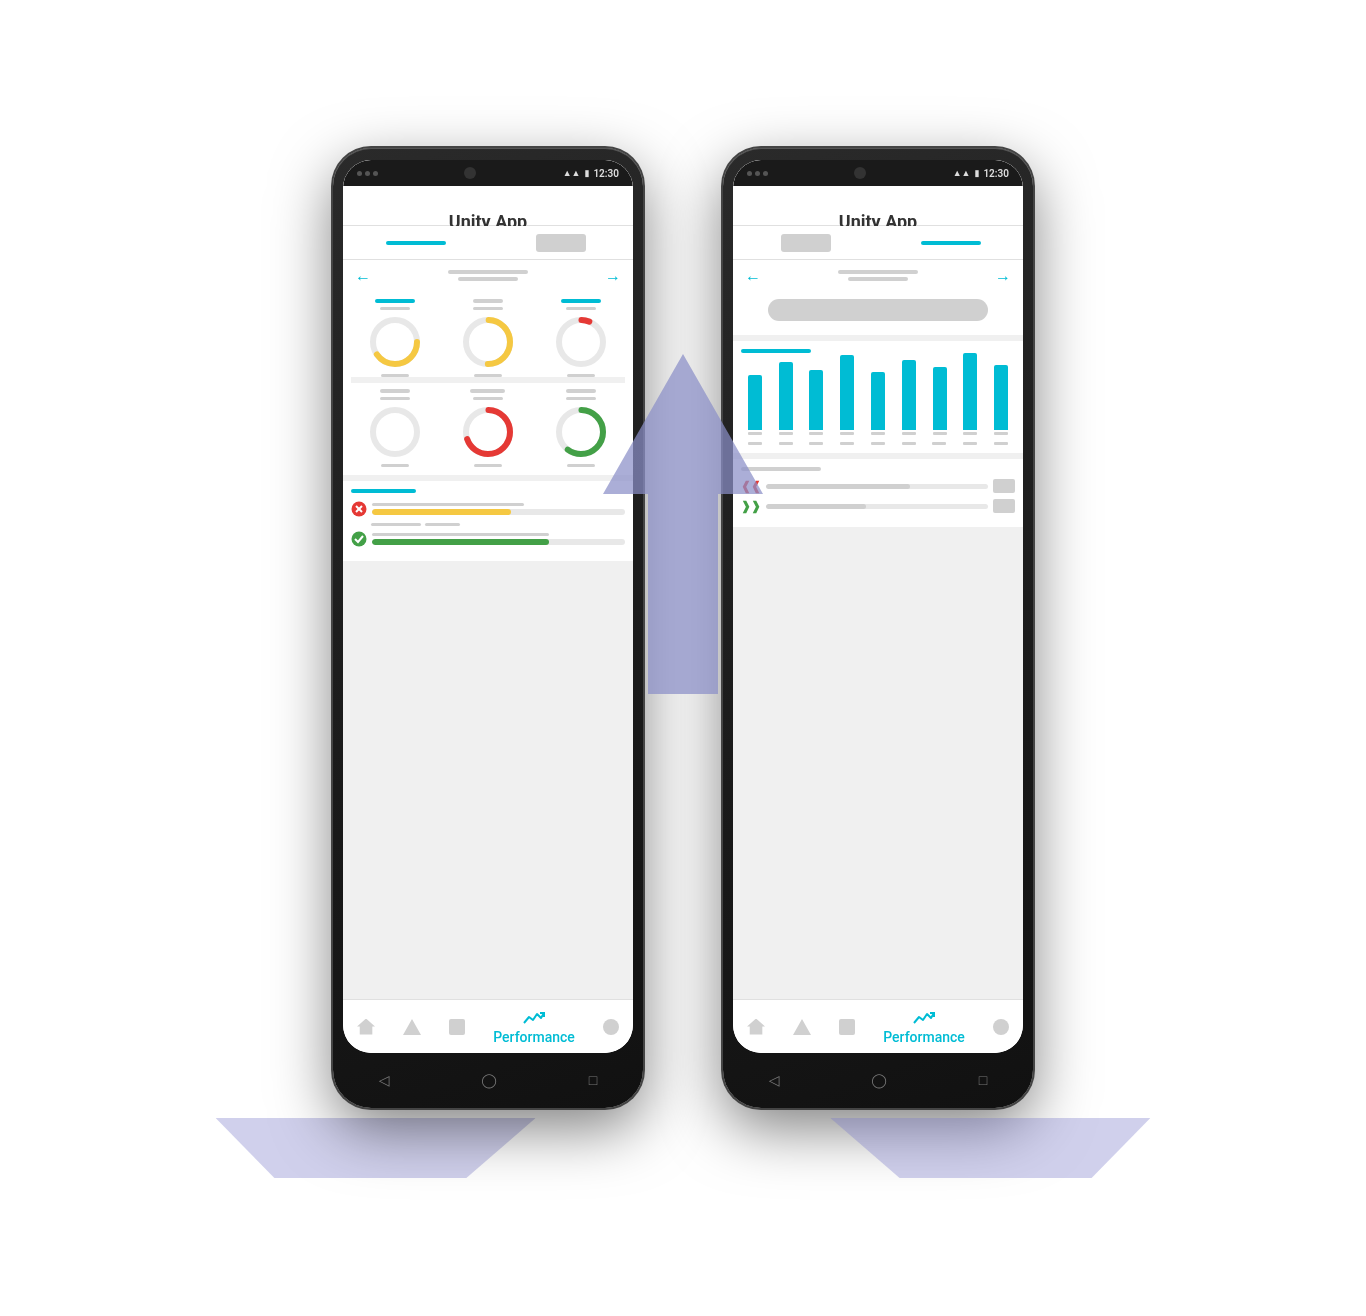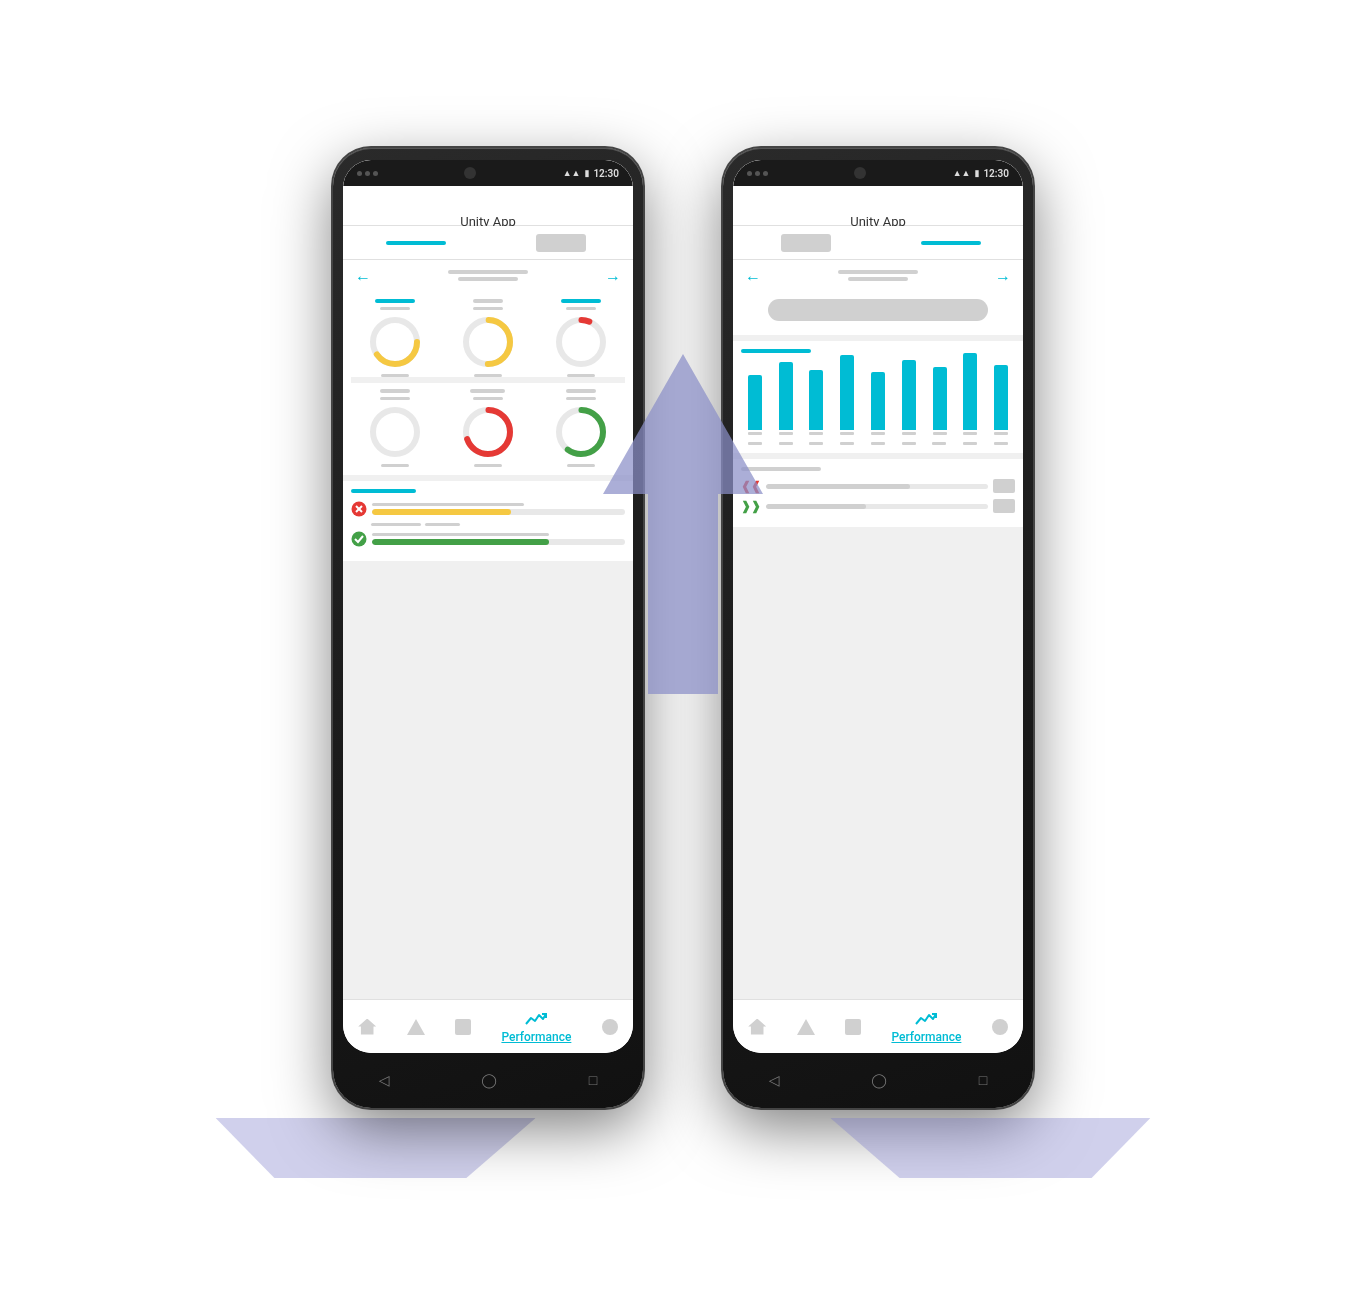--- a/index.html
+++ b/index.html
@@ -123,23 +123,23 @@
     
     .app-header {
       height: 40px;
       background: #fff;
       display: flex;
       align-items: center;
       justify-content: center;
       border-bottom: 1px solid #e0e0e0;
     }
     .app-title {
-      font-size: 13px;
+      font-size: 18px;
       color: #333;
-      font-weight: 400;
+      font-weight: 700;
       margin-top: 31px;
     }
 
     
     .app-tabs {
       display: flex;
       height: 34px;
       background: #fff;
       border-bottom: 1px solid #e0e0e0;
     }
@@ -394,24 +394,23 @@
       align-items: center;
       gap: 2px;
     }
     .bottom-nav-icon {
       width: 22px;
       height: 18px;
       background: #d0d0d0;
       border-radius: 3px;
     }
     .bottom-nav-label {
-      font-size: 12px;
+      font-size: 14px;
       color: #00bcd4;
       font-weight: 500;
-      text-decoration: underline;
     }
 
     
     .android-nav {
       position: absolute;
       bottom: 8px;
       left: 0;
       right: 0;
       height: 40px;
       display: flex;

